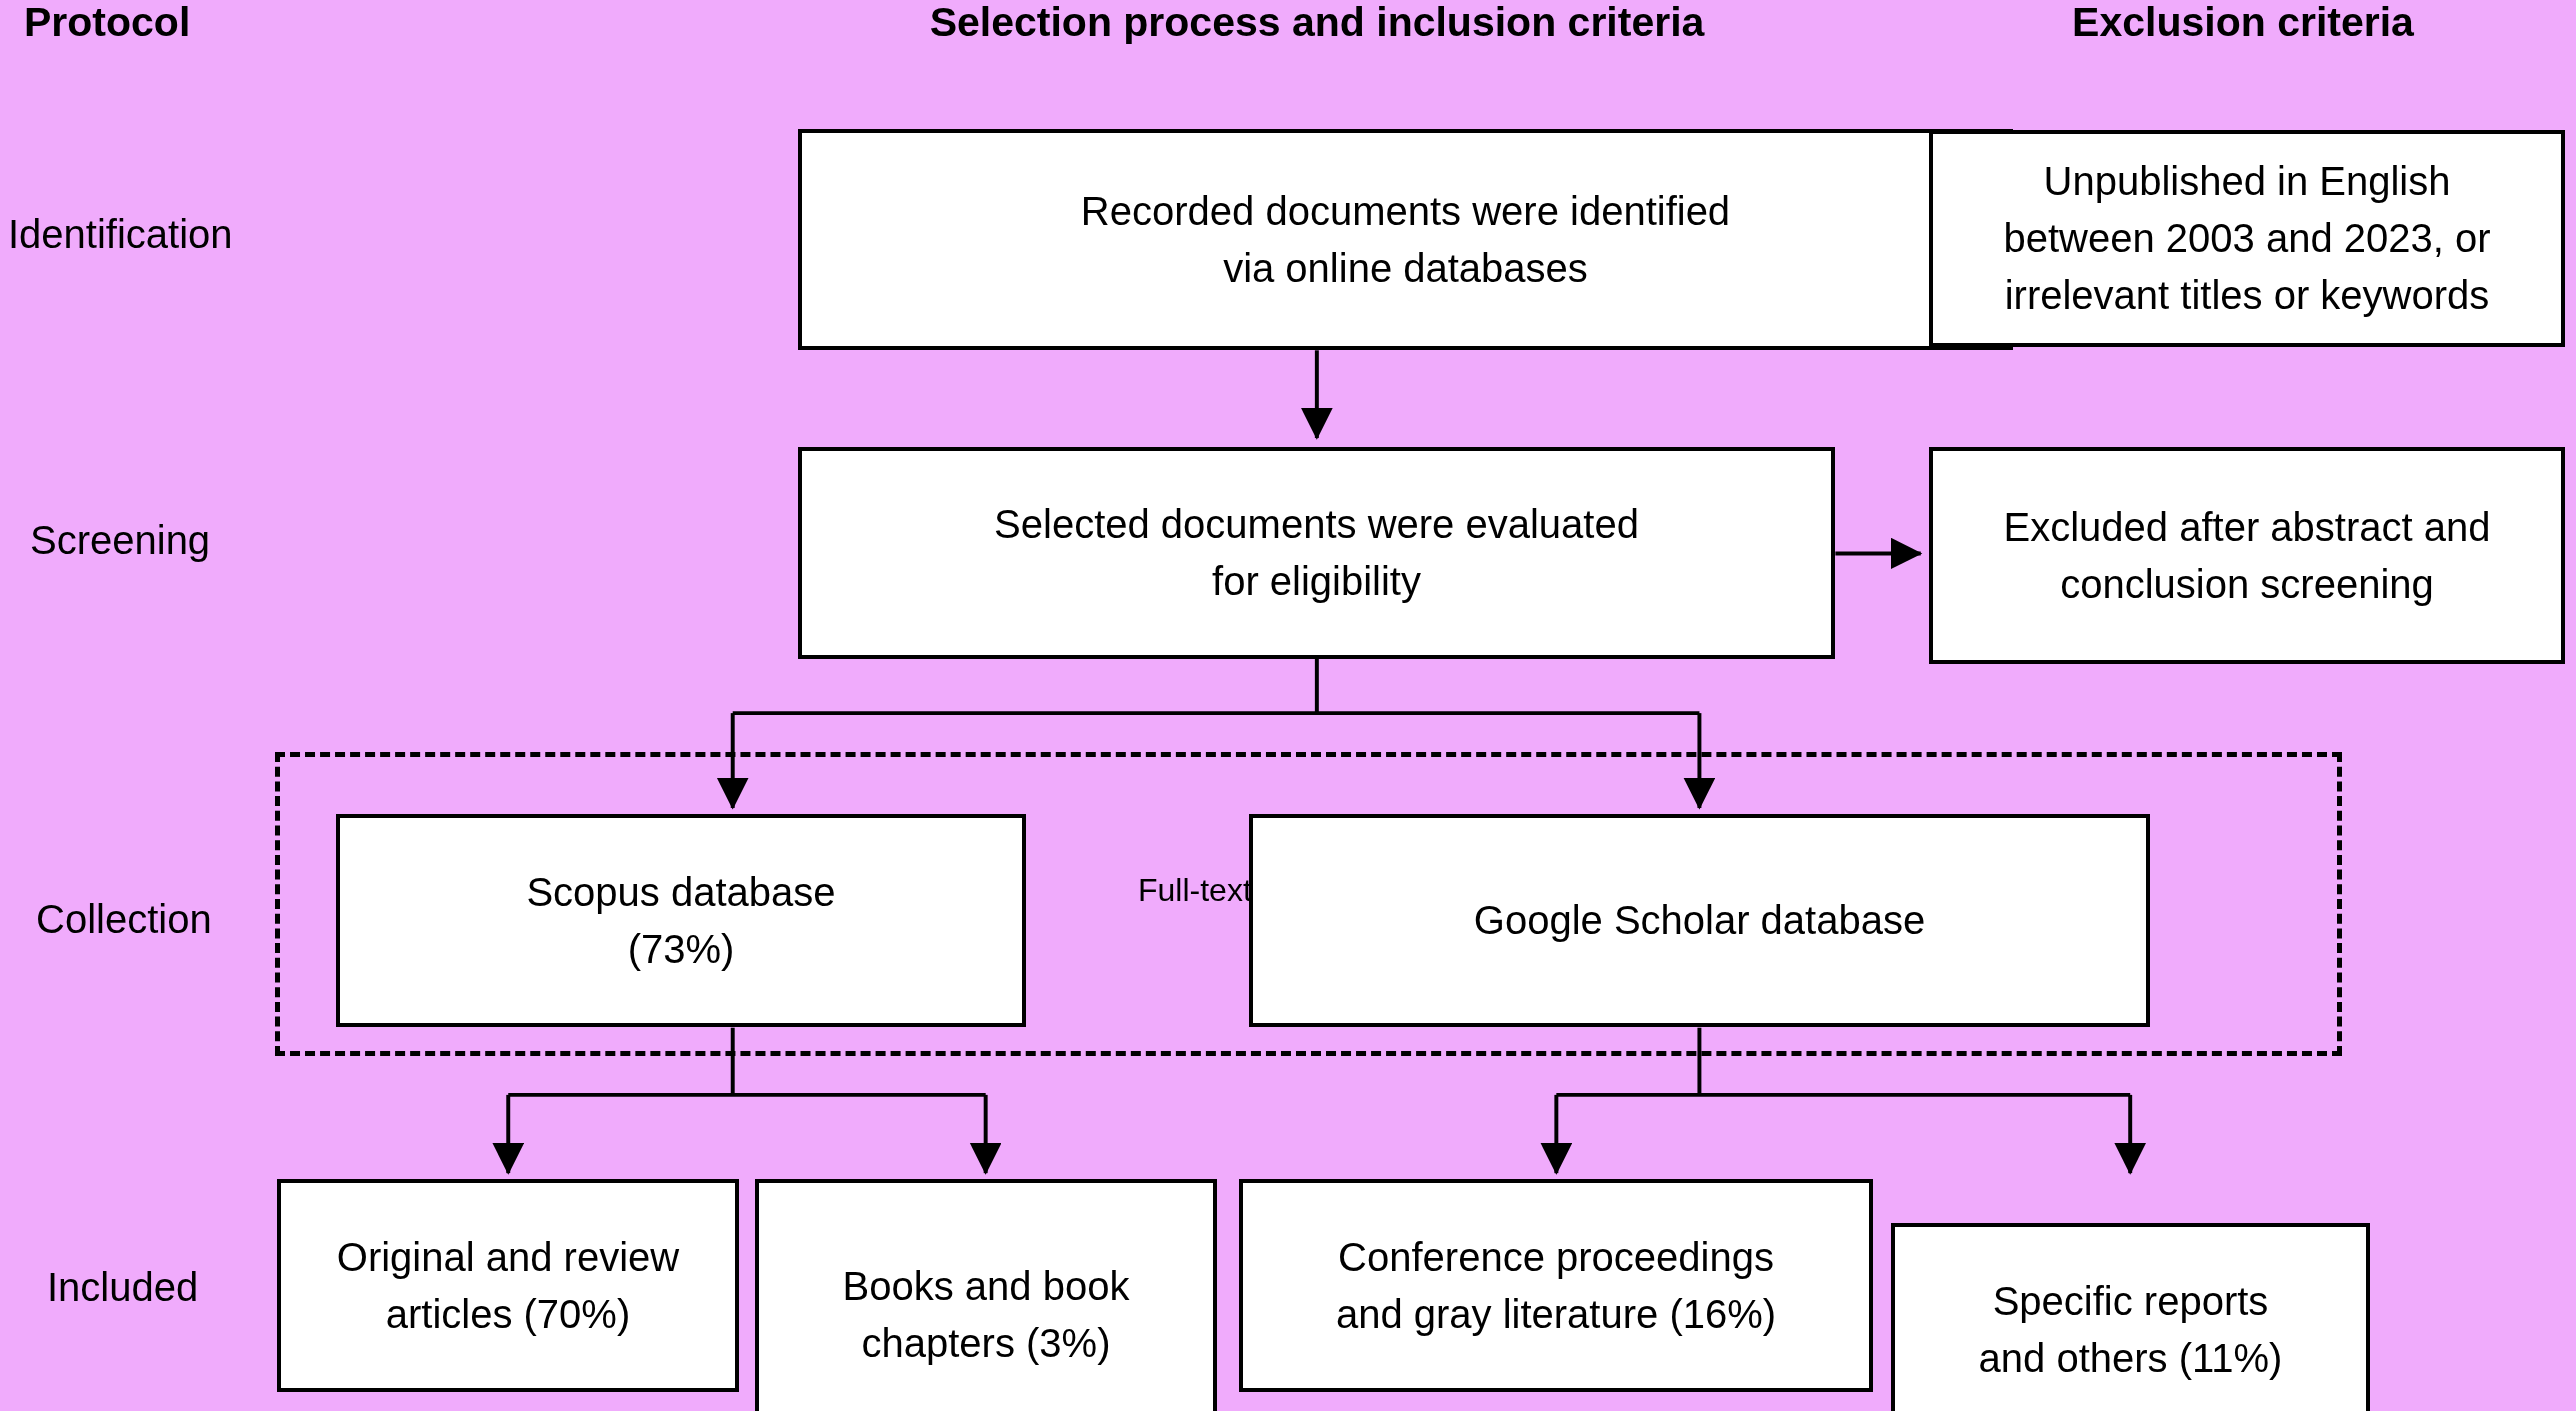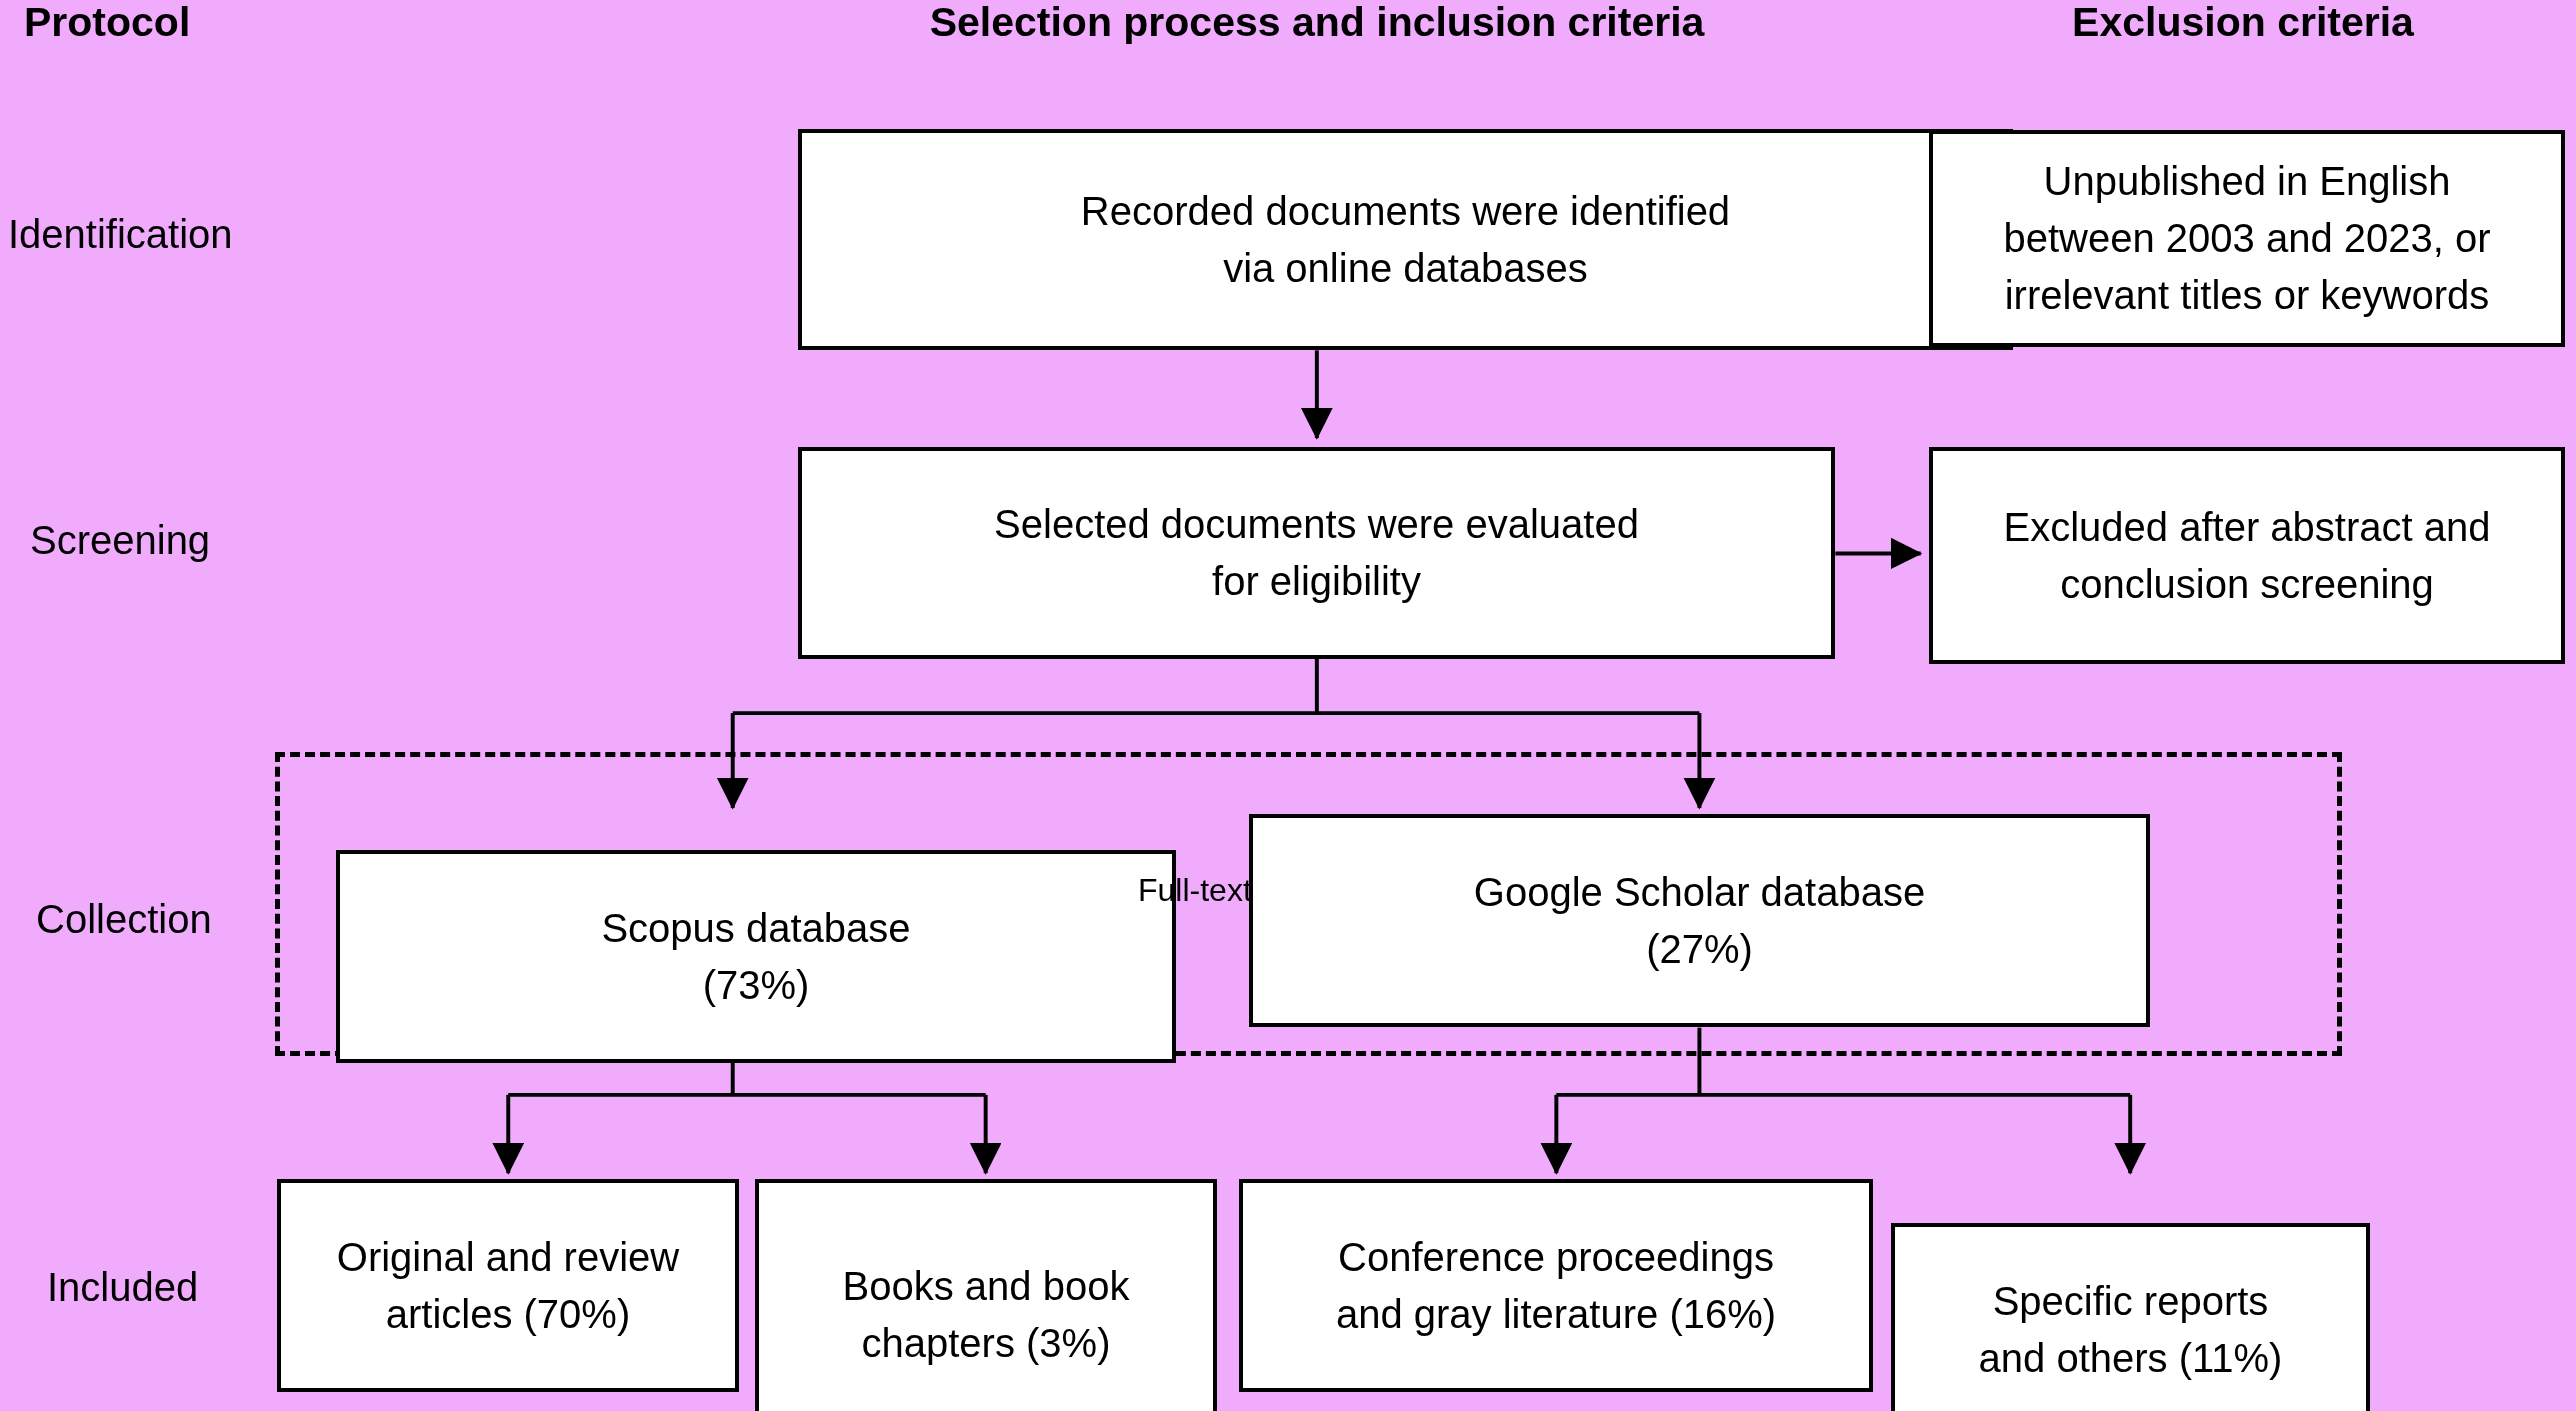--- a/index.html
+++ b/index.html
@@ -142,36 +142,35 @@
     </span>
   </div>
 
   <div class="node" style="left:1929px; top:447px; width:636px; height:217px;">
     <span>
       <span class="txt">Excluded after abstract and</span>
       <span class="txt">conclusion screening</span>
     </span>
   </div>
 
-  <div class="node" style="left:336px; top:814px; width:840px; height:213px;margin-top:36px;">
+  <div class="node" style="left:336px; top:814px; width:690px; height:213px;">
     <span>
       <span class="txt">Scopus database</span>
       <span class="txt">(73%)</span>
     </span>
   </div>
 
   <div class="plaintext" style="left:1138px; top:866px; width:111px; width:auto; left:1138px; right:auto;">
     <span class="txt">Full-text documents</span>
     <span class="txt">were reviewed</span>
   </div>
 
   <div class="node" style="left:1249px; top:814px; width:901px; height:213px;">
     <span>
       <span class="txt">Google Scholar database</span>
-      <span class="txt">(27%)</span>
     </span>
   </div>
 
   <div class="node" style="left:277px; top:1179px; width:462px; height:213px;">
     <span>
       <span class="txt">Original and review</span>
       <span class="txt">articles (70%)</span>
     </span>
   </div>
 

